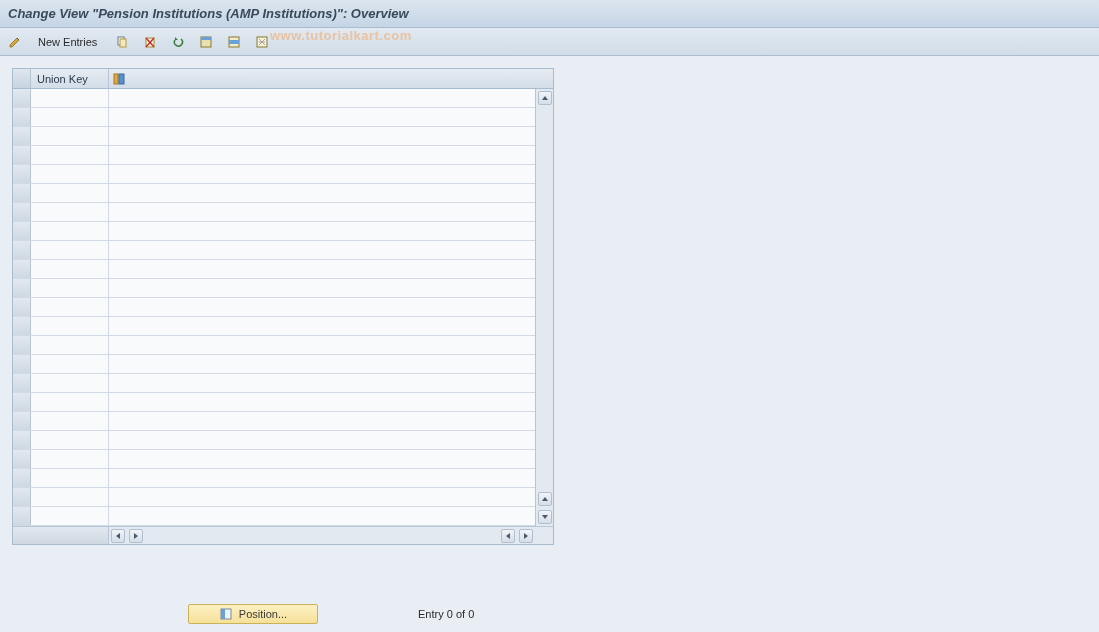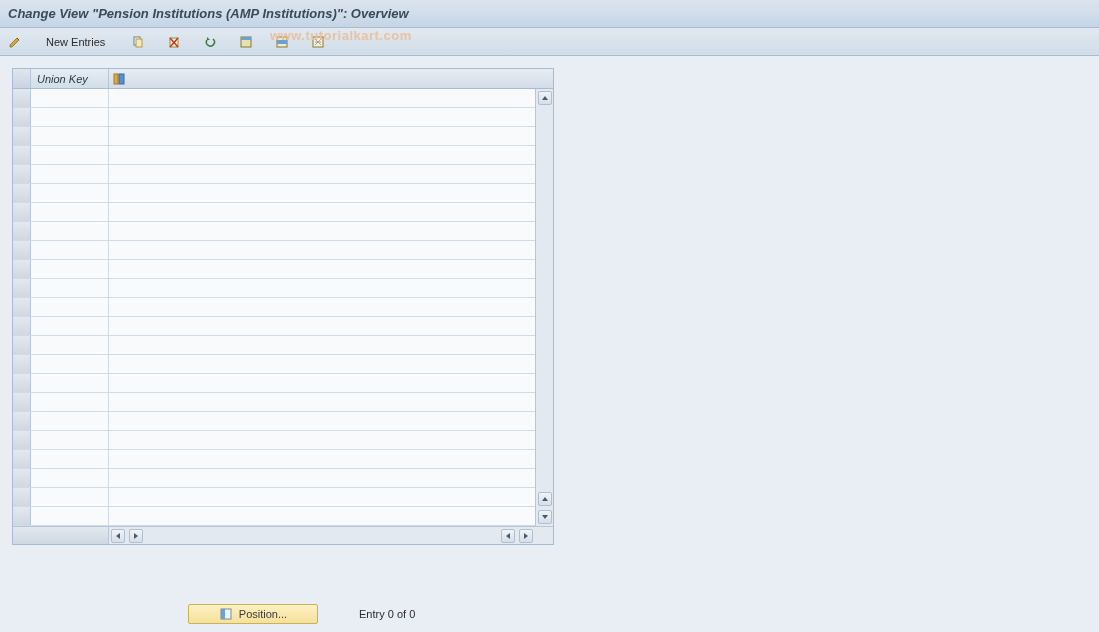--- a/index.html
+++ b/index.html
@@ -26,21 +26,21 @@
       font-size: 13px;
       color: #3a4a5a;
     }
     .toolbar {
       height: 28px;
       background: linear-gradient(to bottom, #e2e9f1 0%, #d0dce8 100%);
       border-bottom: 1px solid #a8bccf;
       padding: 0 6px;
       display: flex;
       align-items: center;
-      gap: 18px;
+      gap: 10px;
       position: relative;
     }
     .toolbar-btn {
       width: 18px; height: 18px;
       display: inline-flex;
       align-items: center;
       justify-content: center;
       cursor: pointer;
       background: transparent;
       border: 1px solid transparent;
@@ -71,21 +71,20 @@
       background: #f5f8fb;
       border: 1px solid #a8bccf;
       box-shadow: inset 0 0 0 1px #d0dce8;
       position: relative;
     }
     .table-header {
       display: flex;
       height: 20px;
       background: linear-gradient(to bottom,#e6ecf3,#d3dde8);
       border-bottom: 1px solid #a8bccf;
-      font-style: italic;
     }
     .hdr-cell {
       border-right: 1px solid #b7c6d6;
       display: flex;
       align-items: center;
       padding: 0 6px;
       font-size: 11px;
       color: #2a3a4a;
     }
     .hdr-rowsel { width: 18px; background: linear-gradient(to bottom,#dfe6ee,#c9d4e0); border-right:1px solid #b7c6d6; }
@@ -144,21 +143,21 @@
       border:1px solid #c8b25a;
       border-radius:2px;
       display:flex; align-items:center; justify-content:center;
       gap:6px;
       cursor:pointer;
       font-size:11px;
       color:#3a3a3a;
     }
     .position-btn .picon{width:14px;height:14px;display:inline-flex;align-items:center;justify-content:center;}
     .entry-status {
-      margin-left: 41px;
+      margin-left: 100px;
       font-size:11px;
       color:#2a2a2a;
     }
     svg { display:block; }
   </style>
 </head>
 <body>
 
 <div class="title-bar">
   <span class="title-text">Change View "Pension Institutions (AMP Institutions)": Overview</span>

